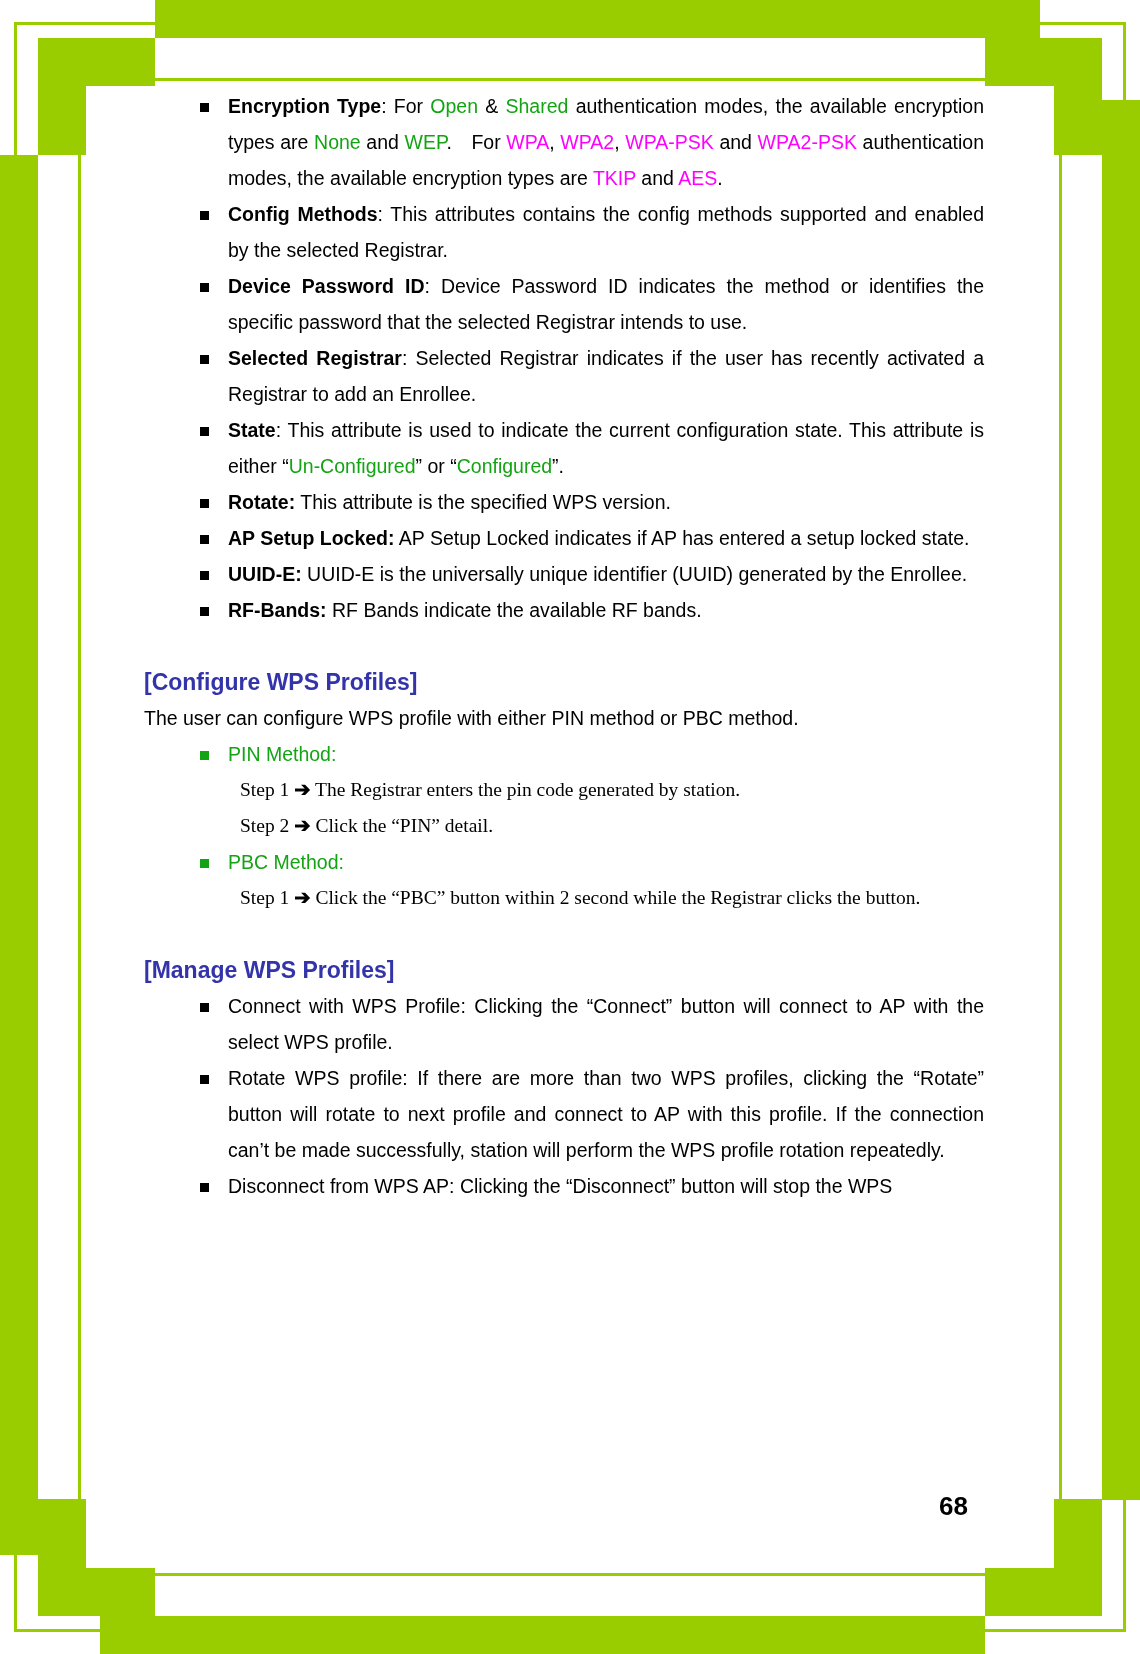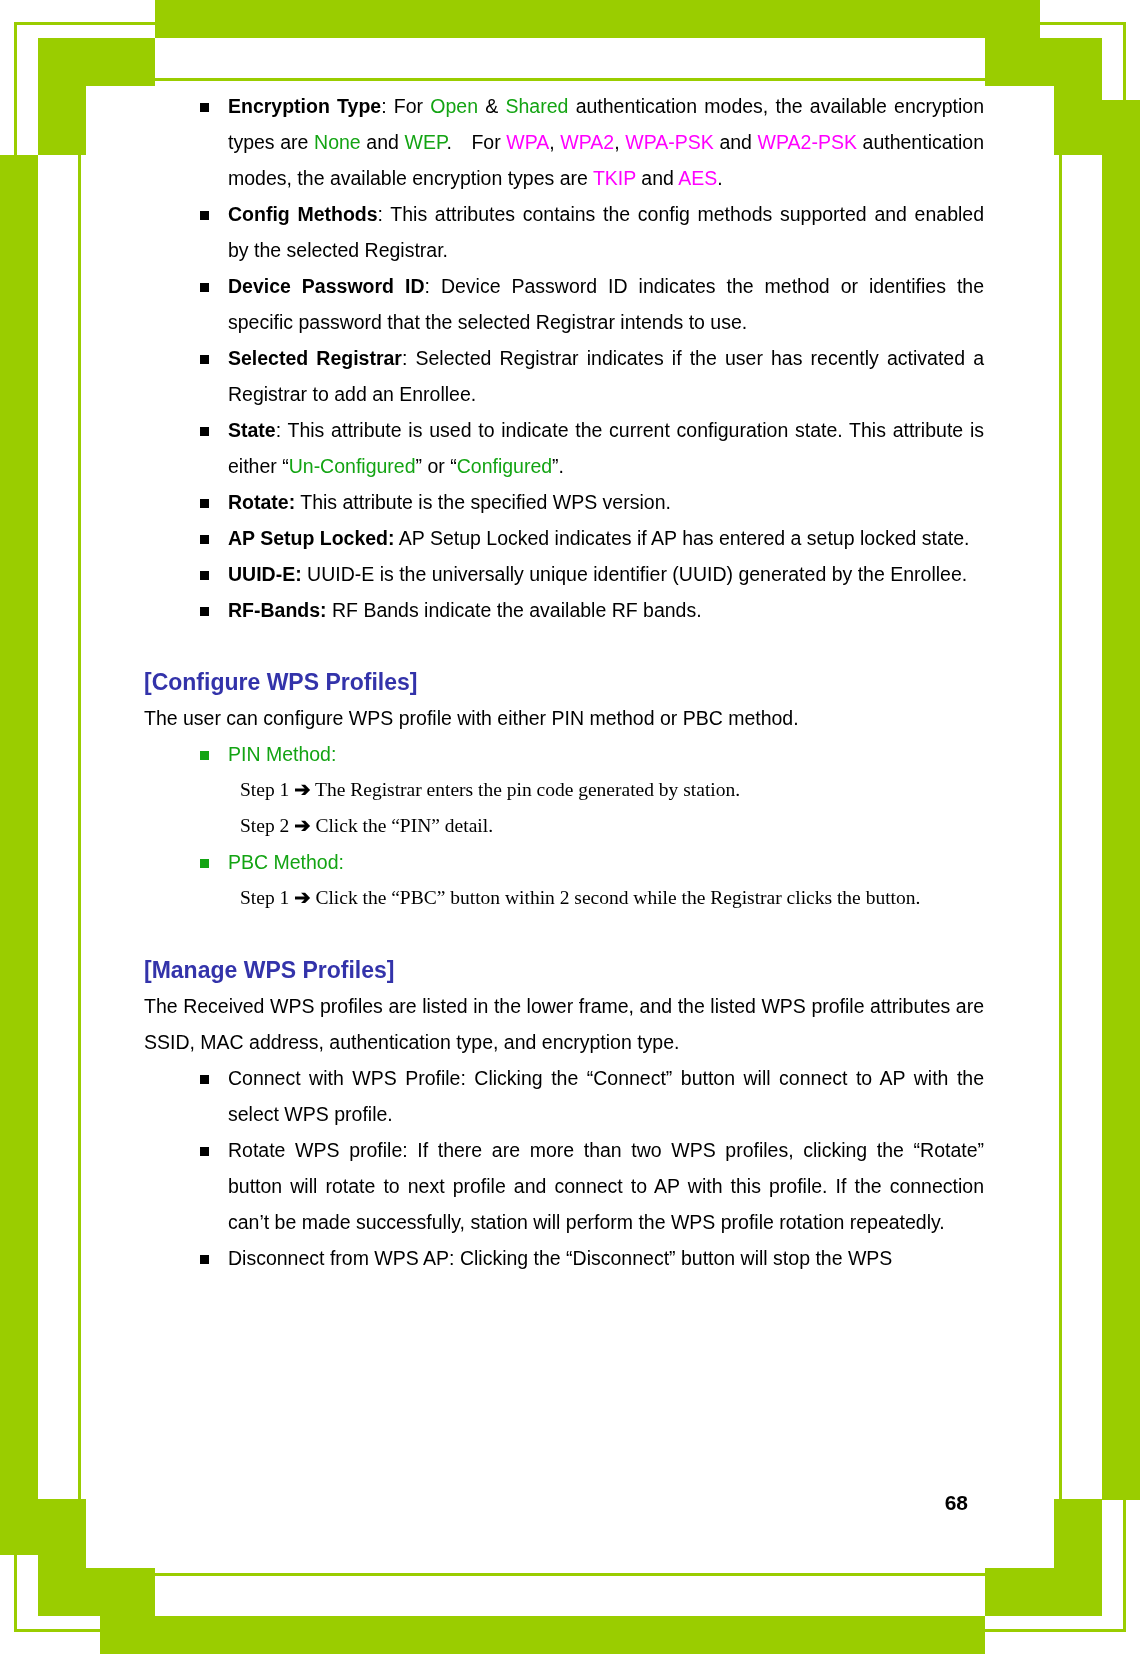--- a/index.html
+++ b/index.html
@@ -124,21 +124,21 @@
   .spacer-md { height: 36px; }
 
   
   .page-number {
     position: absolute;
     left: 0;
     top: 1491px;
     width: 968px;
     text-align: right;
     font-weight: bold;
-    font-size: 21px;
+    font-size: 26px;
     color: #000000;
   }
 </style>
 </head>
 <body>
 
 <div class="page">
 
   <div>
     <div class="rule rule-top"></div>
@@ -189,21 +189,20 @@
         <li style="padding-left: 84px;"><span class="green">PIN Method:</span></li>
         <div class="step-wrap"><span>Step 1</span> <span class="arrow">➔</span> <span>The Registrar enters the pin code generated by station.</span></div>
         <div class="step-wrap"><span>Step 2</span> <span class="arrow">➔</span> <span>Click the “PIN” detail.</span></div>
         <li style="padding-left: 84px;"><span class="green">PBC Method:</span></li>
         <div class="step-wrap"><span>Step 1</span> <span class="arrow">➔</span> <span>Click the “PBC” button within 2 second while the Registrar clicks the button.</span></div>
       </ul>
 
     <div class="spacer-md"></div>
 
     <div class="sec-head">[Manage WPS Profiles]</div>
-    <div class="para">The Received WPS profiles are listed in the lower frame, and the listed WPS profile attributes are SSID, MAC address, authentication type, and encryption type.</div>
 
     <ul class="blist indent3" id="manage-items">
         <li><span>Connect with WPS Profile: Clicking the “Connect” button will connect to AP with the select WPS profile.</span></li>
         <li><span>Rotate WPS profile: If there are more than two WPS profiles, clicking the “Rotate” button will rotate to next profile and connect to AP with this profile. If the connection can’t be made successfully, station will perform the WPS profile rotation repeatedly.</span></li>
         <li><span>Disconnect from WPS AP: Clicking the “Disconnect” button will stop the WPS</span></li>
       </ul>
   </div>
 
   <div class="page-number">68</div>
 </div>

